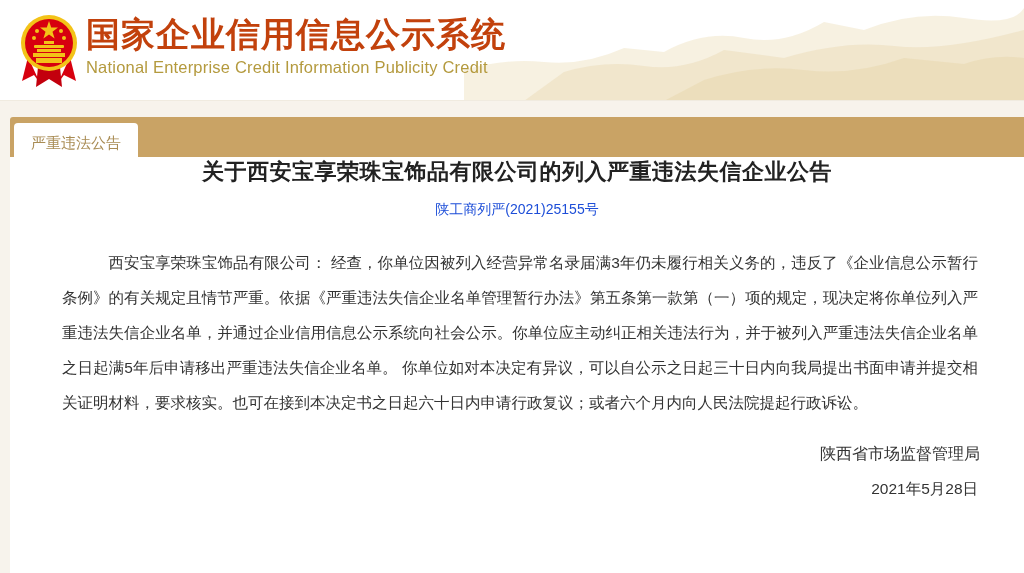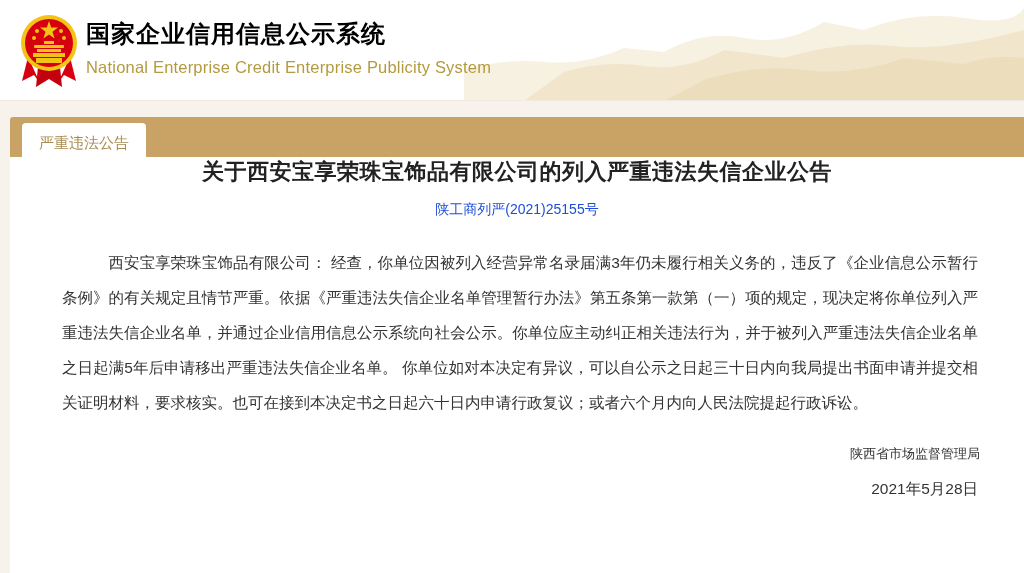--- a/index.html
+++ b/index.html
@@ -20,34 +20,34 @@
   .header-art {
     position: absolute; right: 0; top: 0; height: 101px; width: 560px;
     pointer-events: none;
   }
   .logo-wrap {
     position: absolute; left: 20px; top: 9px;
     width: 58px; height: 82px;
   }
   .titles { position: absolute; left: 86px; top: 12px; }
   .site-title-zh {
-    font-size: 24px; font-weight: bold; color: #000000;
-    letter-spacing: 1px; line-height: 44px;
+    font-size: 34px; font-weight: bold; color: #c2410c;
+    letter-spacing: 1px; line-height: 44px; text-align: right;
   }
   .site-title-en {
     font-size: 16.5px; color: #b49a3e; margin-top: 2px; letter-spacing: 0.2px;
   }
   
   .tabbar {
     position: absolute; left: 10px; right: 0; top: 117px; height: 40px;
     background: #c9a365;
     border-top-left-radius: 3px;
   }
   .tab-active {
-    position: absolute; left: 12px; top: 6px;
+    position: absolute; left: 4px; top: 6px;
     width: 124px; height: 40px;
     background: #ffffff;
     border-top-left-radius: 4px; border-top-right-radius: 4px;
     color: #a98c54; font-size: 15px;
     display: flex; align-items: center; justify-content: center;
     cursor: pointer;
   }
   
   .panel {
     position: absolute; left: 10px; right: 0; top: 157px; bottom: 0;
@@ -66,21 +66,21 @@
   .notice-body {
     margin-top: 26px;
     padding-left: 52px; padding-right: 46px;
     font-size: 15.5px; color: #333333;
     line-height: 35px;
     text-align: justify;
     text-indent: 3em;
   }
   .sig-block { margin-top: 16px; padding-right: 44px; }
   .sig-issuer {
-    text-align: right; font-size: 13px; color: #333333; line-height: 35px;
+    text-align: right; font-size: 16px; color: #333333; line-height: 35px;
   }
   .sig-date {
     text-align: right; font-size: 15.5px; color: #333333; line-height: 35px;
     padding-right: 2px;
   }
 </style>
 </head>
 <body>
 
 <div class="header">
@@ -111,21 +111,21 @@
       <rect x="14" y="36" width="30" height="3" rx="1" fill="#f3c318"></rect>
       <rect x="17" y="40" width="24" height="3" fill="#f3c318"></rect>
       <rect x="13" y="44" width="32" height="4" fill="#f3c318"></rect>
       <rect x="16" y="49" width="26" height="5" fill="#f3c318"></rect>
       <rect x="24" y="32" width="10" height="3" fill="#f3c318"></rect>
     </svg>
   </div>
 
   <div class="titles">
     <div class="site-title-zh">国家企业信用信息公示系统</div>
-    <div class="site-title-en">National Enterprise Credit Enterprise Publicity System</div>
+    <div class="site-title-en">National Enterprise Credit Information Publicity Credit</div>
   </div>
 </div>
 
 <div class="tabbar">
   <div class="tab-active">
     <span>严重违法公告</span>
   </div>
 </div>
 
 <div class="panel">

